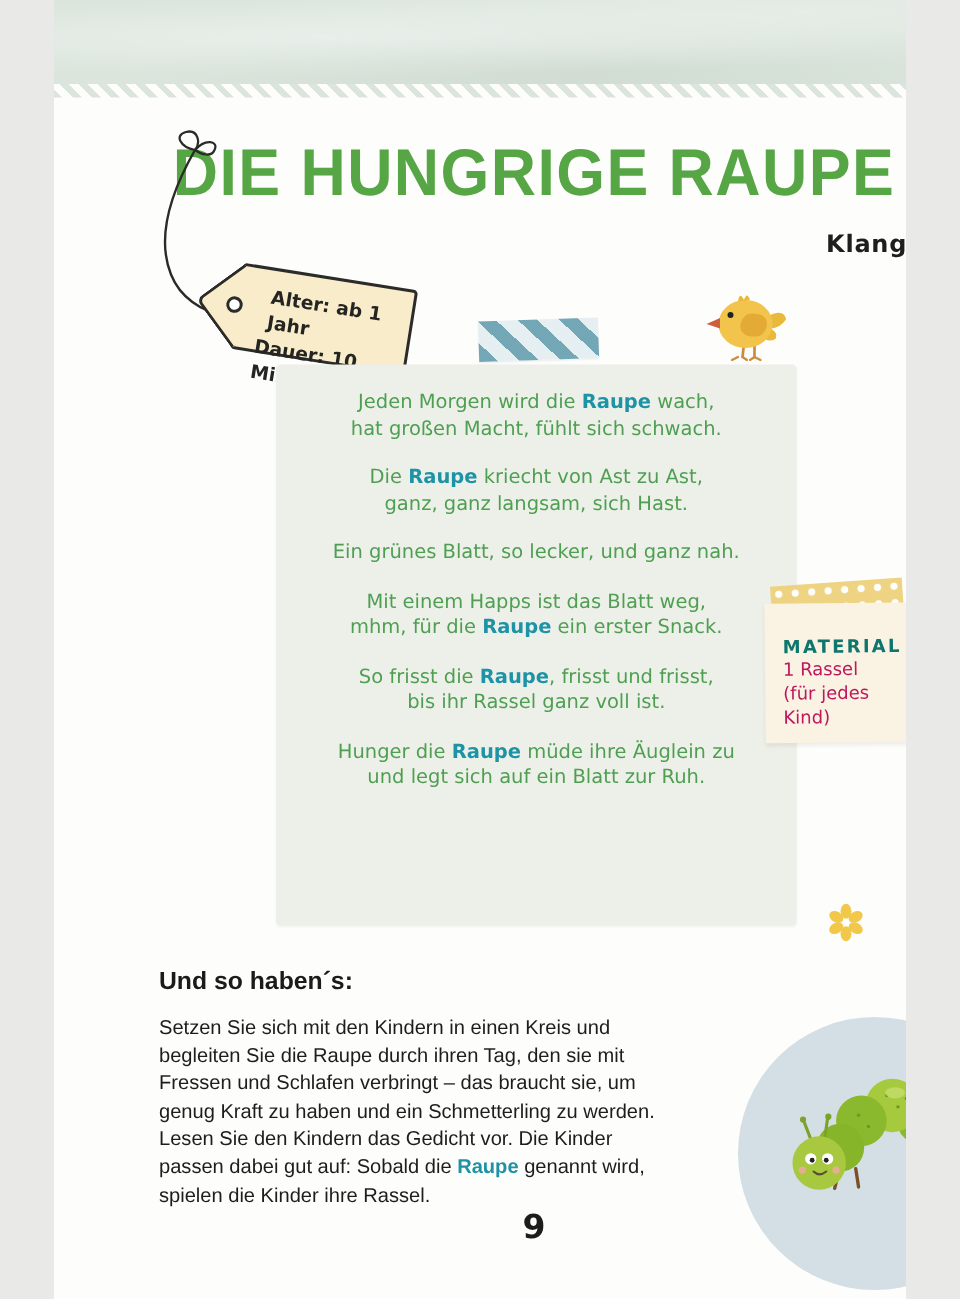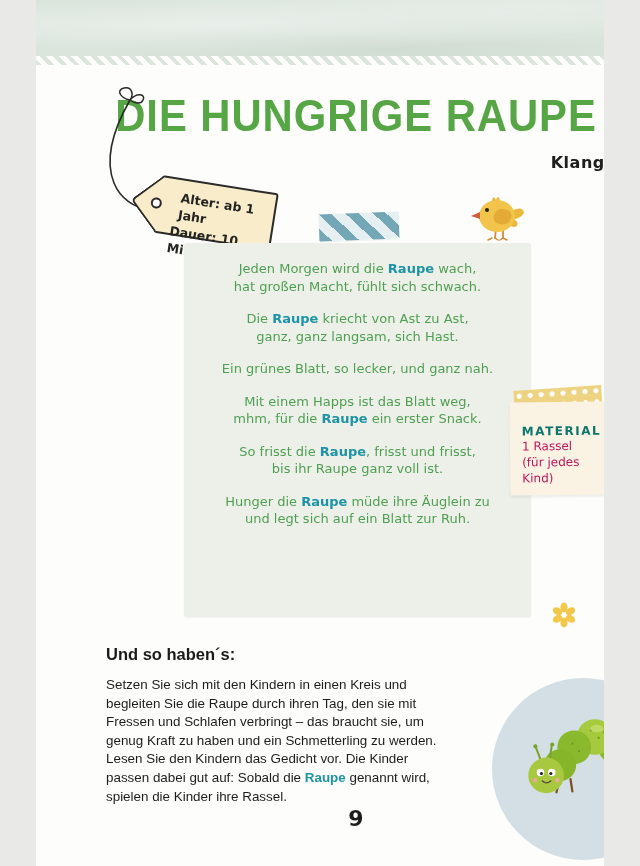--- a/index.html
+++ b/index.html
@@ -115,21 +115,21 @@
         </div>
         <div class="stanza">
           <div class="poem-line"><span>Ein grünes Blatt, so lecker, und ganz nah.</span></div>
         </div>
         <div class="stanza">
           <div class="poem-line"><span>Mit einem Happs ist das Blatt weg,</span></div>
           <div class="poem-line"><span>mhm, für die </span><span class="hl">Raupe</span><span> ein erster Snack.</span></div>
         </div>
         <div class="stanza">
           <div class="poem-line"><span>So frisst die </span><span class="hl">Raupe</span><span>, frisst und frisst,</span></div>
-          <div class="poem-line"><span>bis ihr Raupe ganz voll ist.</span></div>
+          <div class="poem-line"><span>bis ihr Rassel ganz voll ist.</span></div>
         </div>
         <div class="stanza">
           <div class="poem-line"><span>Hunger die </span><span class="hl">Raupe</span><span> müde ihre Äuglein zu</span></div>
           <div class="poem-line"><span>und legt sich auf ein Blatt zur Ruh.</span></div>
         </div>
       </div>
   </div>
 
   <div class="tape-teal"></div>
 

